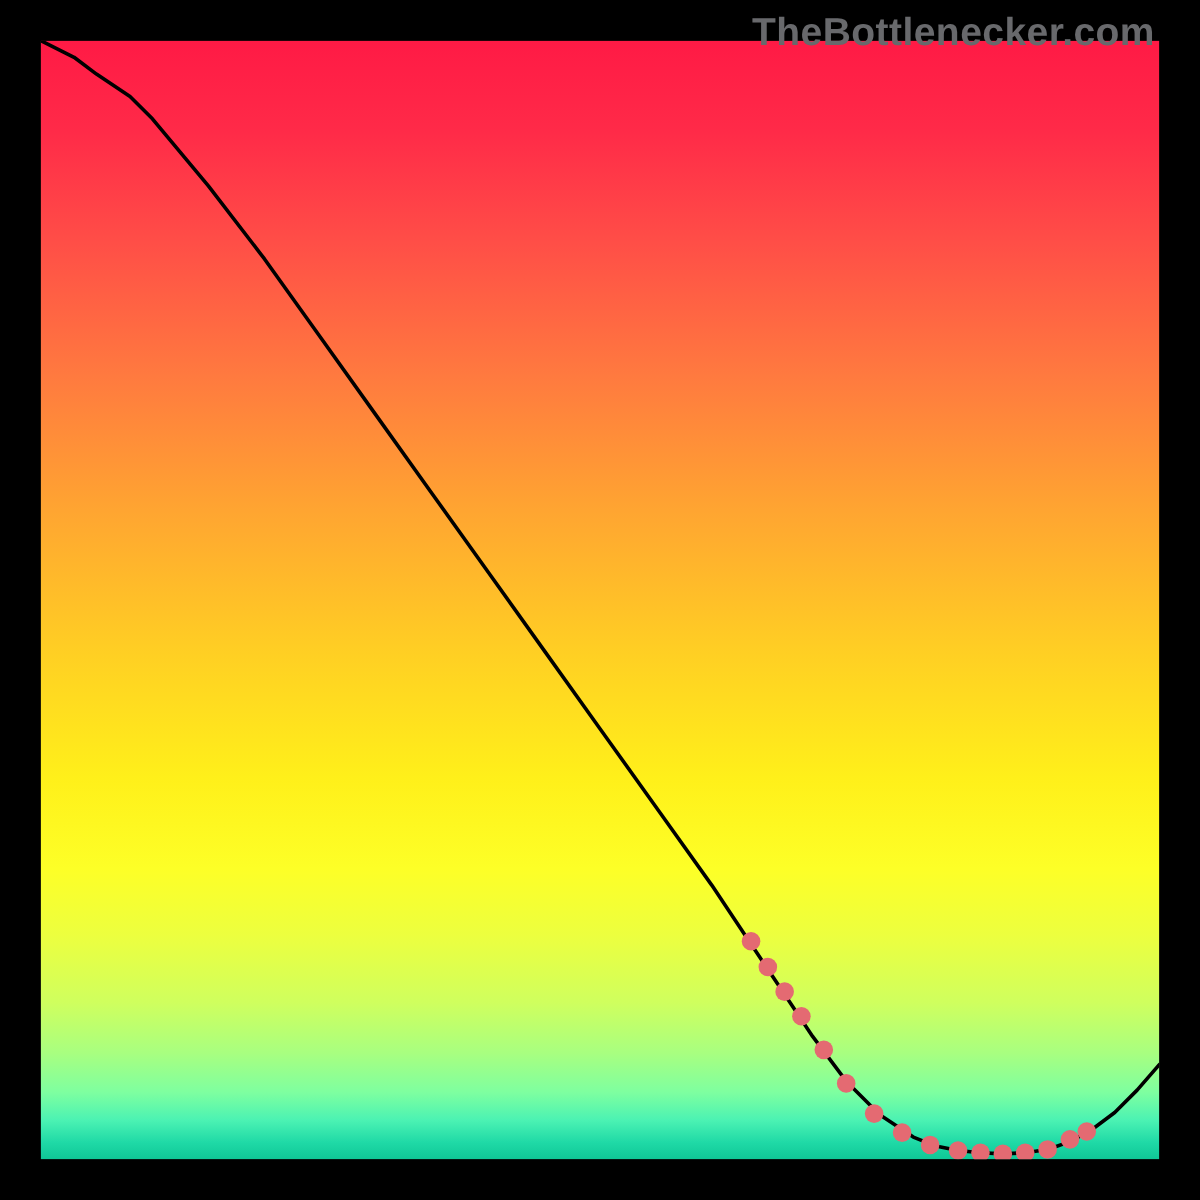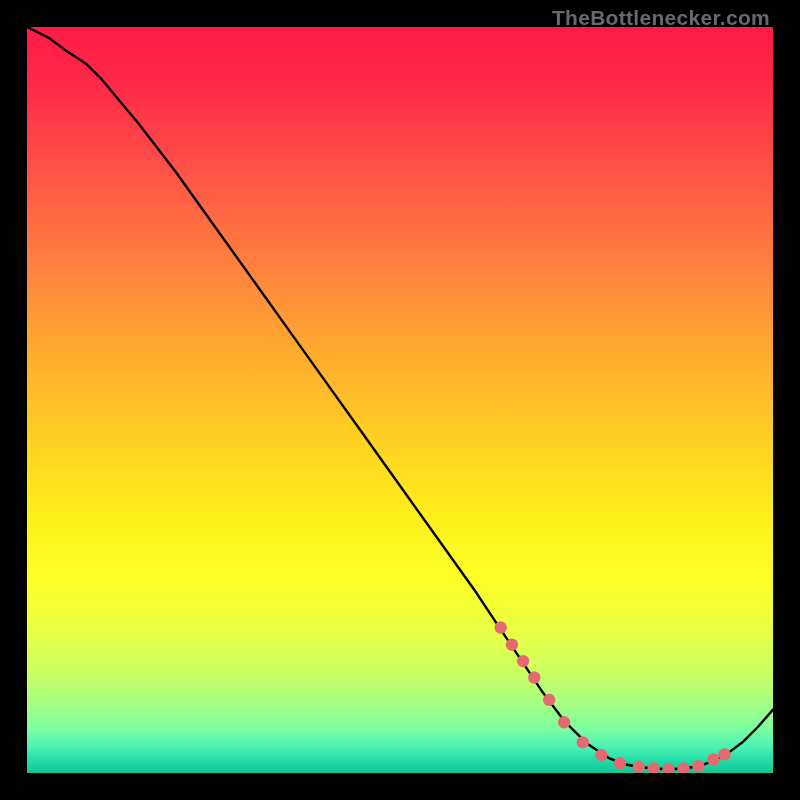--- a/index.html
+++ b/index.html
@@ -30,21 +30,21 @@
   }
   .curve, .markers {
     position: absolute;
     inset: 0;
   }
   .watermark {
     position: absolute;
     top: 6px;
     right: 30px;
     font-family: Arial, Helvetica, sans-serif;
-    font-size: 21px;
+    font-size: 26px;
     font-weight: 600;
     color: #68696c;
     letter-spacing: 0.3px;
   }
 </style>
 </head>
 <body>
 
 <div class="stage">
   <div class="plot">

